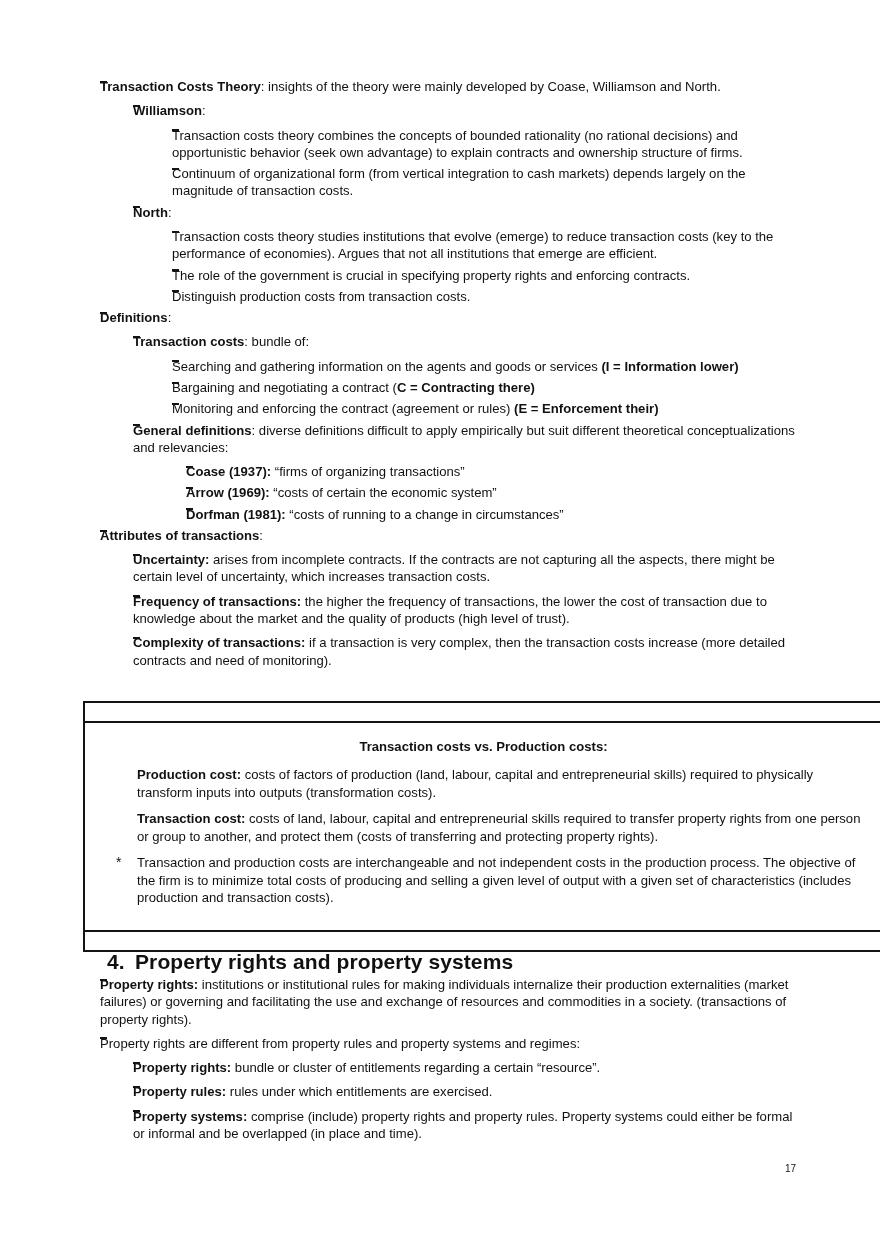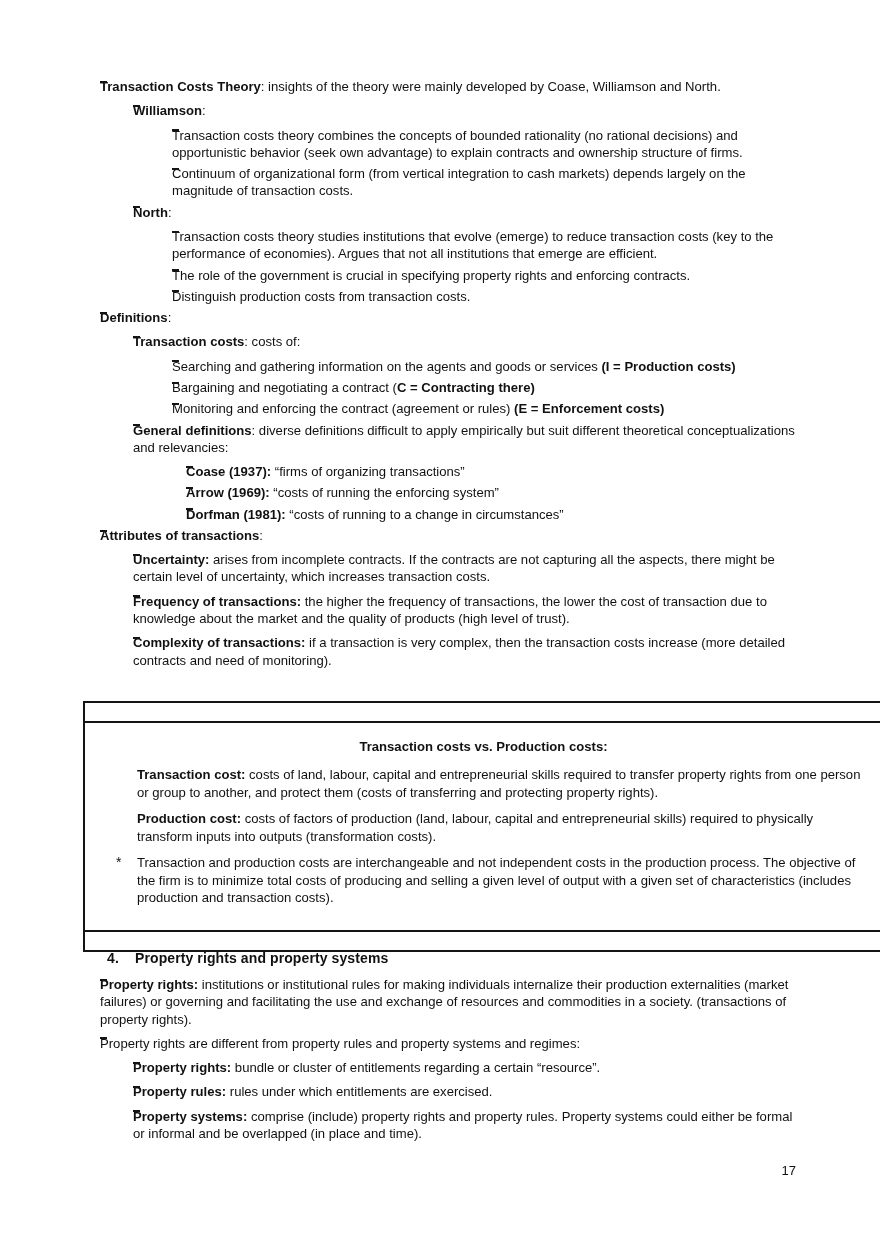--- a/index.html
+++ b/index.html
@@ -117,42 +117,42 @@
     left: -21px;
     top: -0.1em;
     font-size: 14px;
   }
 
   
   .section-head {
     position: absolute;
     left: 107px;
     top: 950px;
-    font-size: 14px;
+    font-size: 21px;
     font-weight: 700;
     color: #111111;
     letter-spacing: 0.1px;
   }
   .section-head .num {
     display: inline-block;
     width: 28px;
   }
 
   .lower {
     position: absolute;
     left: 0;
     top: 976px;
     width: 880px;
   }
 
   .page-number {
     position: absolute;
     right: 84px;
     top: 1163px;
-    font-size: 13px;
+    font-size: 10px;
     color: #111111;
   }
 </style>
 </head>
 <body>
 
 <div class="page">
 
   <div class="content" id="top-outline">
       <div class="item lvl1 gap-md">
@@ -186,45 +186,45 @@
       <div class="item lvl3 gap-sm">
         <span class="marker dash"></span>
         <span class="txt"><span>Distinguish production costs from transaction costs.</span></span>
       </div>
       <div class="item lvl1 gap-md">
         <span class="marker dash"></span>
         <span class="txt"><b>Definitions</b><span>:</span></span>
       </div>
       <div class="item lvl2 gap-md">
         <span class="marker dash"></span>
-        <span class="txt"><b>Transaction costs</b><span>: costs of:</span></span>
-      </div>
-      <div class="item lvl3 gap-sm">
-        <span class="marker dash"></span>
-        <span class="txt"><span>Searching and gathering information on the agents and goods or services </span><b>(I = Production costs)</b></span>
+        <span class="txt"><b>Transaction costs</b><span>: bundle of:</span></span>
+      </div>
+      <div class="item lvl3 gap-sm">
+        <span class="marker dash"></span>
+        <span class="txt"><span>Searching and gathering information on the agents and goods or services </span><b>(I = Information lower)</b></span>
       </div>
       <div class="item lvl3 gap-sm">
         <span class="marker dash"></span>
         <span class="txt"><span>Bargaining and negotiating a contract (</span><b>C = Contracting there)</b></span>
       </div>
       <div class="item lvl3 gap-sm">
         <span class="marker dash"></span>
-        <span class="txt"><span>Monitoring and enforcing the contract (agreement or rules) </span><b>(E = Enforcement costs)</b></span>
+        <span class="txt"><span>Monitoring and enforcing the contract (agreement or rules) </span><b>(E = Enforcement their)</b></span>
       </div>
       <div class="item lvl2 gap-md">
         <span class="marker dash"></span>
         <span class="txt"><b>General definitions</b><span>: diverse definitions difficult to apply empirically but suit different theoretical conceptualizations and relevancies:</span></span>
       </div>
       <div class="item lvl4 gap-sm">
         <span class="marker dash"></span>
         <span class="txt"><b>Coase (1937):</b><span> “firms of organizing transactions”</span></span>
       </div>
       <div class="item lvl4 gap-sm">
         <span class="marker dash"></span>
-        <span class="txt"><b>Arrow (1969):</b><span> “costs of running the enforcing system”</span></span>
+        <span class="txt"><b>Arrow (1969):</b><span> “costs of certain the economic system”</span></span>
       </div>
       <div class="item lvl4 gap-sm">
         <span class="marker dash"></span>
         <span class="txt"><b>Dorfman (1981):</b><span> “costs of running to a change in circumstances”</span></span>
       </div>
       <div class="item lvl1 gap-md">
         <span class="marker dash"></span>
         <span class="txt"><b>Attributes of transactions</b><span>:</span></span>
       </div>
       <div class="item lvl2 gap-md">
@@ -239,22 +239,22 @@
         <span class="marker dash"></span>
         <span class="txt"><b>Complexity of transactions:</b><span> if a transaction is very complex, then the transaction costs increase (more detailed contracts and need of monitoring).</span></span>
       </div>
     </div>
 
   <div class="boxwrap">
     <div class="box-band top"></div>
     <div class="box-body">
       <div class="box-title">Transaction costs vs. Production costs:</div>
       <div id="box-items">
+          <div class="box-item"><span class="marker dash"></span><b>Production cost:</b><span> costs of factors of production (land, labour, capital and entrepreneurial skills) required to physically transform inputs into outputs (transformation costs).</span></div>
           <div class="box-item"><span class="marker dash"></span><b>Transaction cost:</b><span> costs of land, labour, capital and entrepreneurial skills required to transfer property rights from one person or group to another, and protect them (costs of transferring and protecting property rights).</span></div>
-          <div class="box-item"><span class="marker dash"></span><b>Production cost:</b><span> costs of factors of production (land, labour, capital and entrepreneurial skills) required to physically transform inputs into outputs (transformation costs).</span></div>
           <div class="box-item"><span class="marker star">*</span><span>Transaction and production costs are interchangeable and not independent costs in the production process. The objective of the firm is to minimize total costs of producing and selling a given level of output with a given set of characteristics (includes production and transaction costs).</span></div>
         </div>
     </div>
     <div class="box-band bottom"></div>
   </div>
 
   <div class="section-head">
     <span class="num">4.</span><span>Property rights and property systems</span>
   </div>
 

